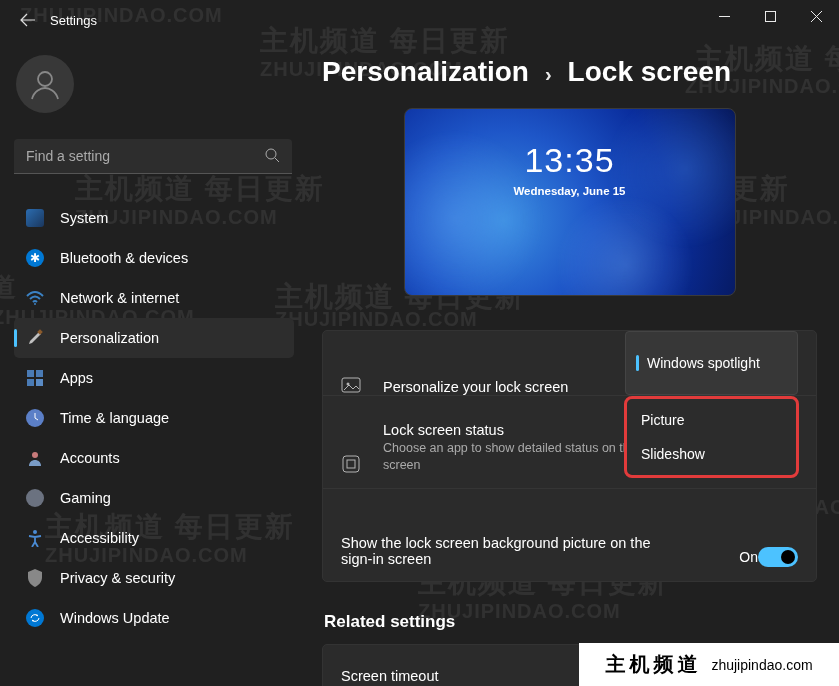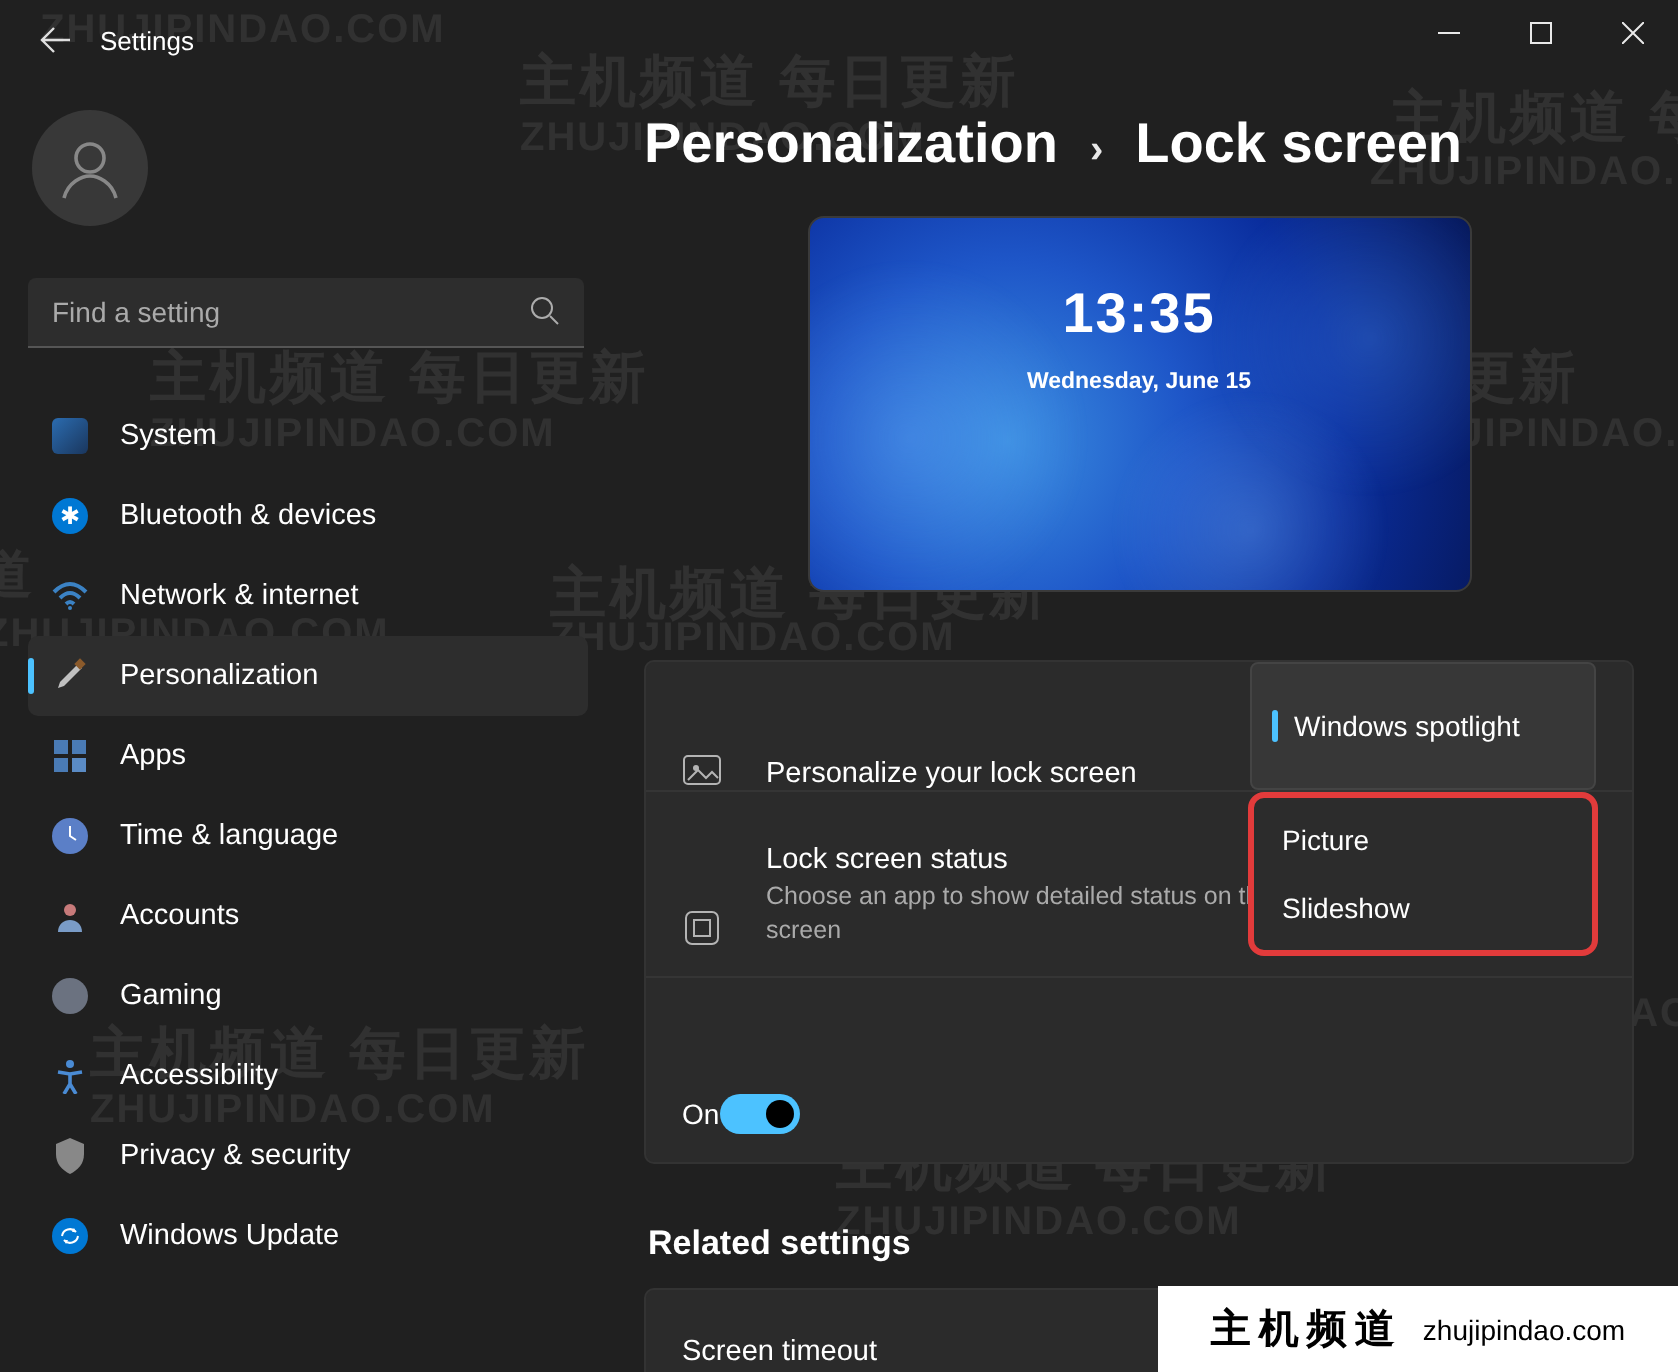--- a/index.html
+++ b/index.html
@@ -19,21 +19,21 @@
   .search-ico{position:absolute;right:12px;top:9px;opacity:.8}
   .nav-item{height:40px;display:flex;align-items:center;padding-left:12px;border-radius:5px;font-size:14.5px;cursor:pointer}
   .nav-item.sel{background:#2d2d2d;position:relative}
   .nav-item.sel::before{content:"";position:absolute;left:0;top:11px;width:3px;height:18px;background:#4cc2ff;border-radius:2px}
   .nav-ico{width:18px;height:18px;margin-right:16px;display:flex;align-items:center;justify-content:center;border-radius:3px}
   .main{position:absolute;left:322px;top:56px;right:22px;bottom:0}
   .bc{display:flex;align-items:baseline;font-size:28px;font-weight:600;margin-bottom:20px}
   .bc-sep{margin:0 16px;opacity:.9;font-size:20px}
   .preview{width:330px;height:186px;border-radius:8px;border:1px solid #3a3a3a;margin:0 auto 34px;position:relative;overflow:hidden;background:radial-gradient(circle at 30% 60%, #3a8de0 0%, #1e56c8 35%, #0a2e9e 65%, #06175a 100%)}
   .bloom{position:absolute;border-radius:50%;filter:blur(1px)}
-  .preview-time{position:absolute;width:100%;text-align:center;top:32px;font-size:28px;font-weight:700;letter-spacing:1px}
+  .preview-time{position:absolute;width:100%;text-align:center;top:32px;font-size:34px;font-weight:400;letter-spacing:1px}
   .preview-date{position:absolute;width:100%;text-align:center;top:76px;font-size:11.5px;font-weight:600}
   .card{background:#2b2b2b;border:1px solid #333;border-radius:5px;padding:0}
   .row{display:flex;align-items:flex-end;min-height:64px;padding:0 18px;position:relative}
   .row + .row{border-top:1px solid #353535}
   .row-ico{width:20px;height:20px;margin-right:22px;opacity:.85;flex-shrink:0}
   .row-txt{flex:1}
   .row-title{font-size:14.5px}
   .row-sub{font-size:12.5px;color:#aaa;max-width:310px;line-height:1.35;margin-top:2px}
   .dd{width:151px;height:32px;background:#373737;border:1px solid #444;border-radius:4px;display:flex;align-items:center;padding:15px 10px;font-size:14px;position:relative}
   .dd::before{content:"";width:3px;height:16px;background:#4cc2ff;border-radius:2px;margin-right:8px}
@@ -238,20 +238,23 @@
       <svg class="row-ico" viewBox="0 0 20 20">
           <rect x="2" y="2" width="16" height="16" rx="3" stroke="#ccc" fill="none"></rect>
           <rect x="6" y="6" width="8" height="8" stroke="#ccc" fill="none"></rect>
         </svg>
       <div class="row-txt">
         <div class="row-title">Lock screen status</div>
         <div class="row-sub">Choose an app to show detailed status on the lock screen</div>
       </div>
     </div>
     <div class="row" style="padding-top:14px;padding-bottom:14px">
+      <div class="row-txt">
+          <div class="row-title" style="max-width:330px">Show the lock screen background picture on the sign-in screen</div>
+        </div>
       <div class="toggle-wrap">
         <span style="font-size:14px">On</span>
         <div class="toggle"></div>
       </div>
     </div>
   </div>
 
   <div class="section-h">Related settings</div>
   <div class="link-row">
     <span>Screen timeout</span>

